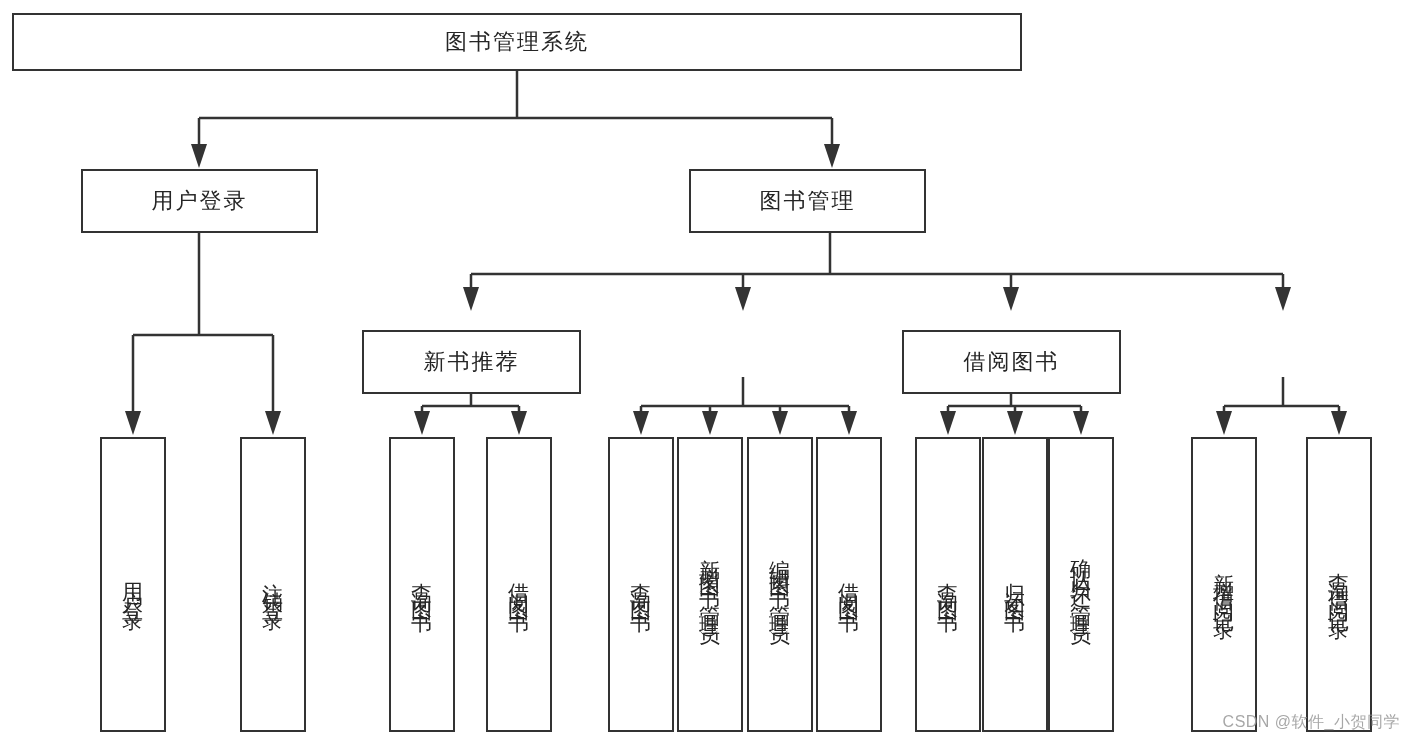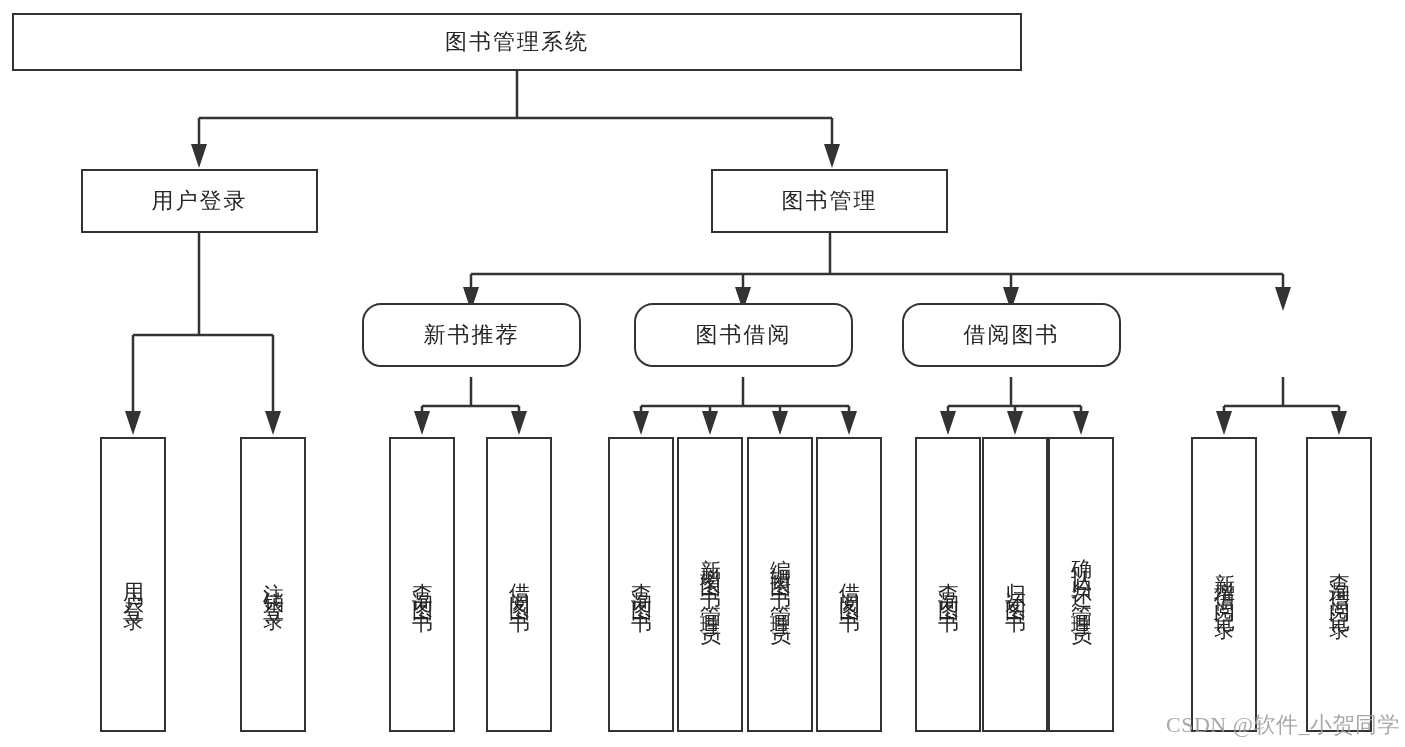--- a/index.html
+++ b/index.html
@@ -6,21 +6,21 @@
     --line:#333333;
     --text:#252525;
     --watermark:#9e9e9e;
     --bg:#ffffff;
   }
   html,body{margin:0;padding:0;background:#fff;}
   #stage{
     position:relative;
     width:1405px;height:747px;
     background:var(--bg);
-    font-family:Liberation Serif, serif;
+    font-family:Liberation Sans, sans-serif;
     color:var(--text);
     overflow:hidden;
   }
   #connectors{
     position:absolute;left:0;top:0;width:1405px;height:747px;
     pointer-events:none;
   }
   #connectors path{fill:none;stroke:var(--line);stroke-width:2.5;}
   #connectors polygon{fill:var(--line);stroke:none;}
   .box{
@@ -28,33 +28,33 @@
     box-sizing:border-box;
     border:2.5px solid var(--line);
     background:#fff;
     display:flex;align-items:center;justify-content:center;
   }
   .hlabel{
     font-size:22px;letter-spacing:2px;color:var(--text);white-space:nowrap;
   }
   .root{left:12px;top:13px;width:1010px;height:58px;}
   .lv2{top:169px;width:237px;height:64px;}
-  .lv3{top:303px;width:219px;height:64px;border-radius:19px;}
+  .lv3{top:330px;width:219px;height:64px;}
   .leaf{top:437px;width:66px;height:295px;}
   .vlabel{
     writing-mode:vertical-rl;
     text-orientation:mixed;
     font-size:21px;
     letter-spacing:0.45em;
     color:var(--text);
     line-height:1;
   }
   #watermark{
-    position:absolute;right:5px;bottom:7px;
-    font-size:22px;color:var(--watermark);
+    position:absolute;right:5px;bottom:14px;
+    font-size:16px;color:var(--watermark);
     letter-spacing:0.5px;white-space:nowrap;opacity:0.9;
   }
 </style>
 </head>
 <body>
 
 <div id="stage">
 
   <svg id="connectors" viewBox="0 0 1405 747" aria-hidden="true">
     <g>
@@ -99,29 +99,26 @@
     </g>
   </svg>
 
   <div class="box root">
     <span class="hlabel">图书管理系统</span>
   </div>
 
   <div class="box lv2" style="left:81px">
     <span class="hlabel">用户登录</span>
   </div>
-  <div class="box lv2" style="left:711px">
+  <div class="box lv2" style="left:689px">
     <span class="hlabel">图书管理</span>
   </div>
 
   <div class="box lv3" style="left:362px">
     <span class="hlabel">新书推荐</span>
-  </div>
-  <div class="box lv3" style="left:634px">
-    <span class="hlabel">图书借阅</span>
   </div>
   <div class="box lv3" style="left:902px">
     <span class="hlabel">借阅图书</span>
   </div>
 
   <div class="box leaf" style="left:100px">
     <span class="vlabel">用户登录</span>
   </div>
   <div class="box leaf" style="left:240px">
     <span class="vlabel">注销登录</span>

